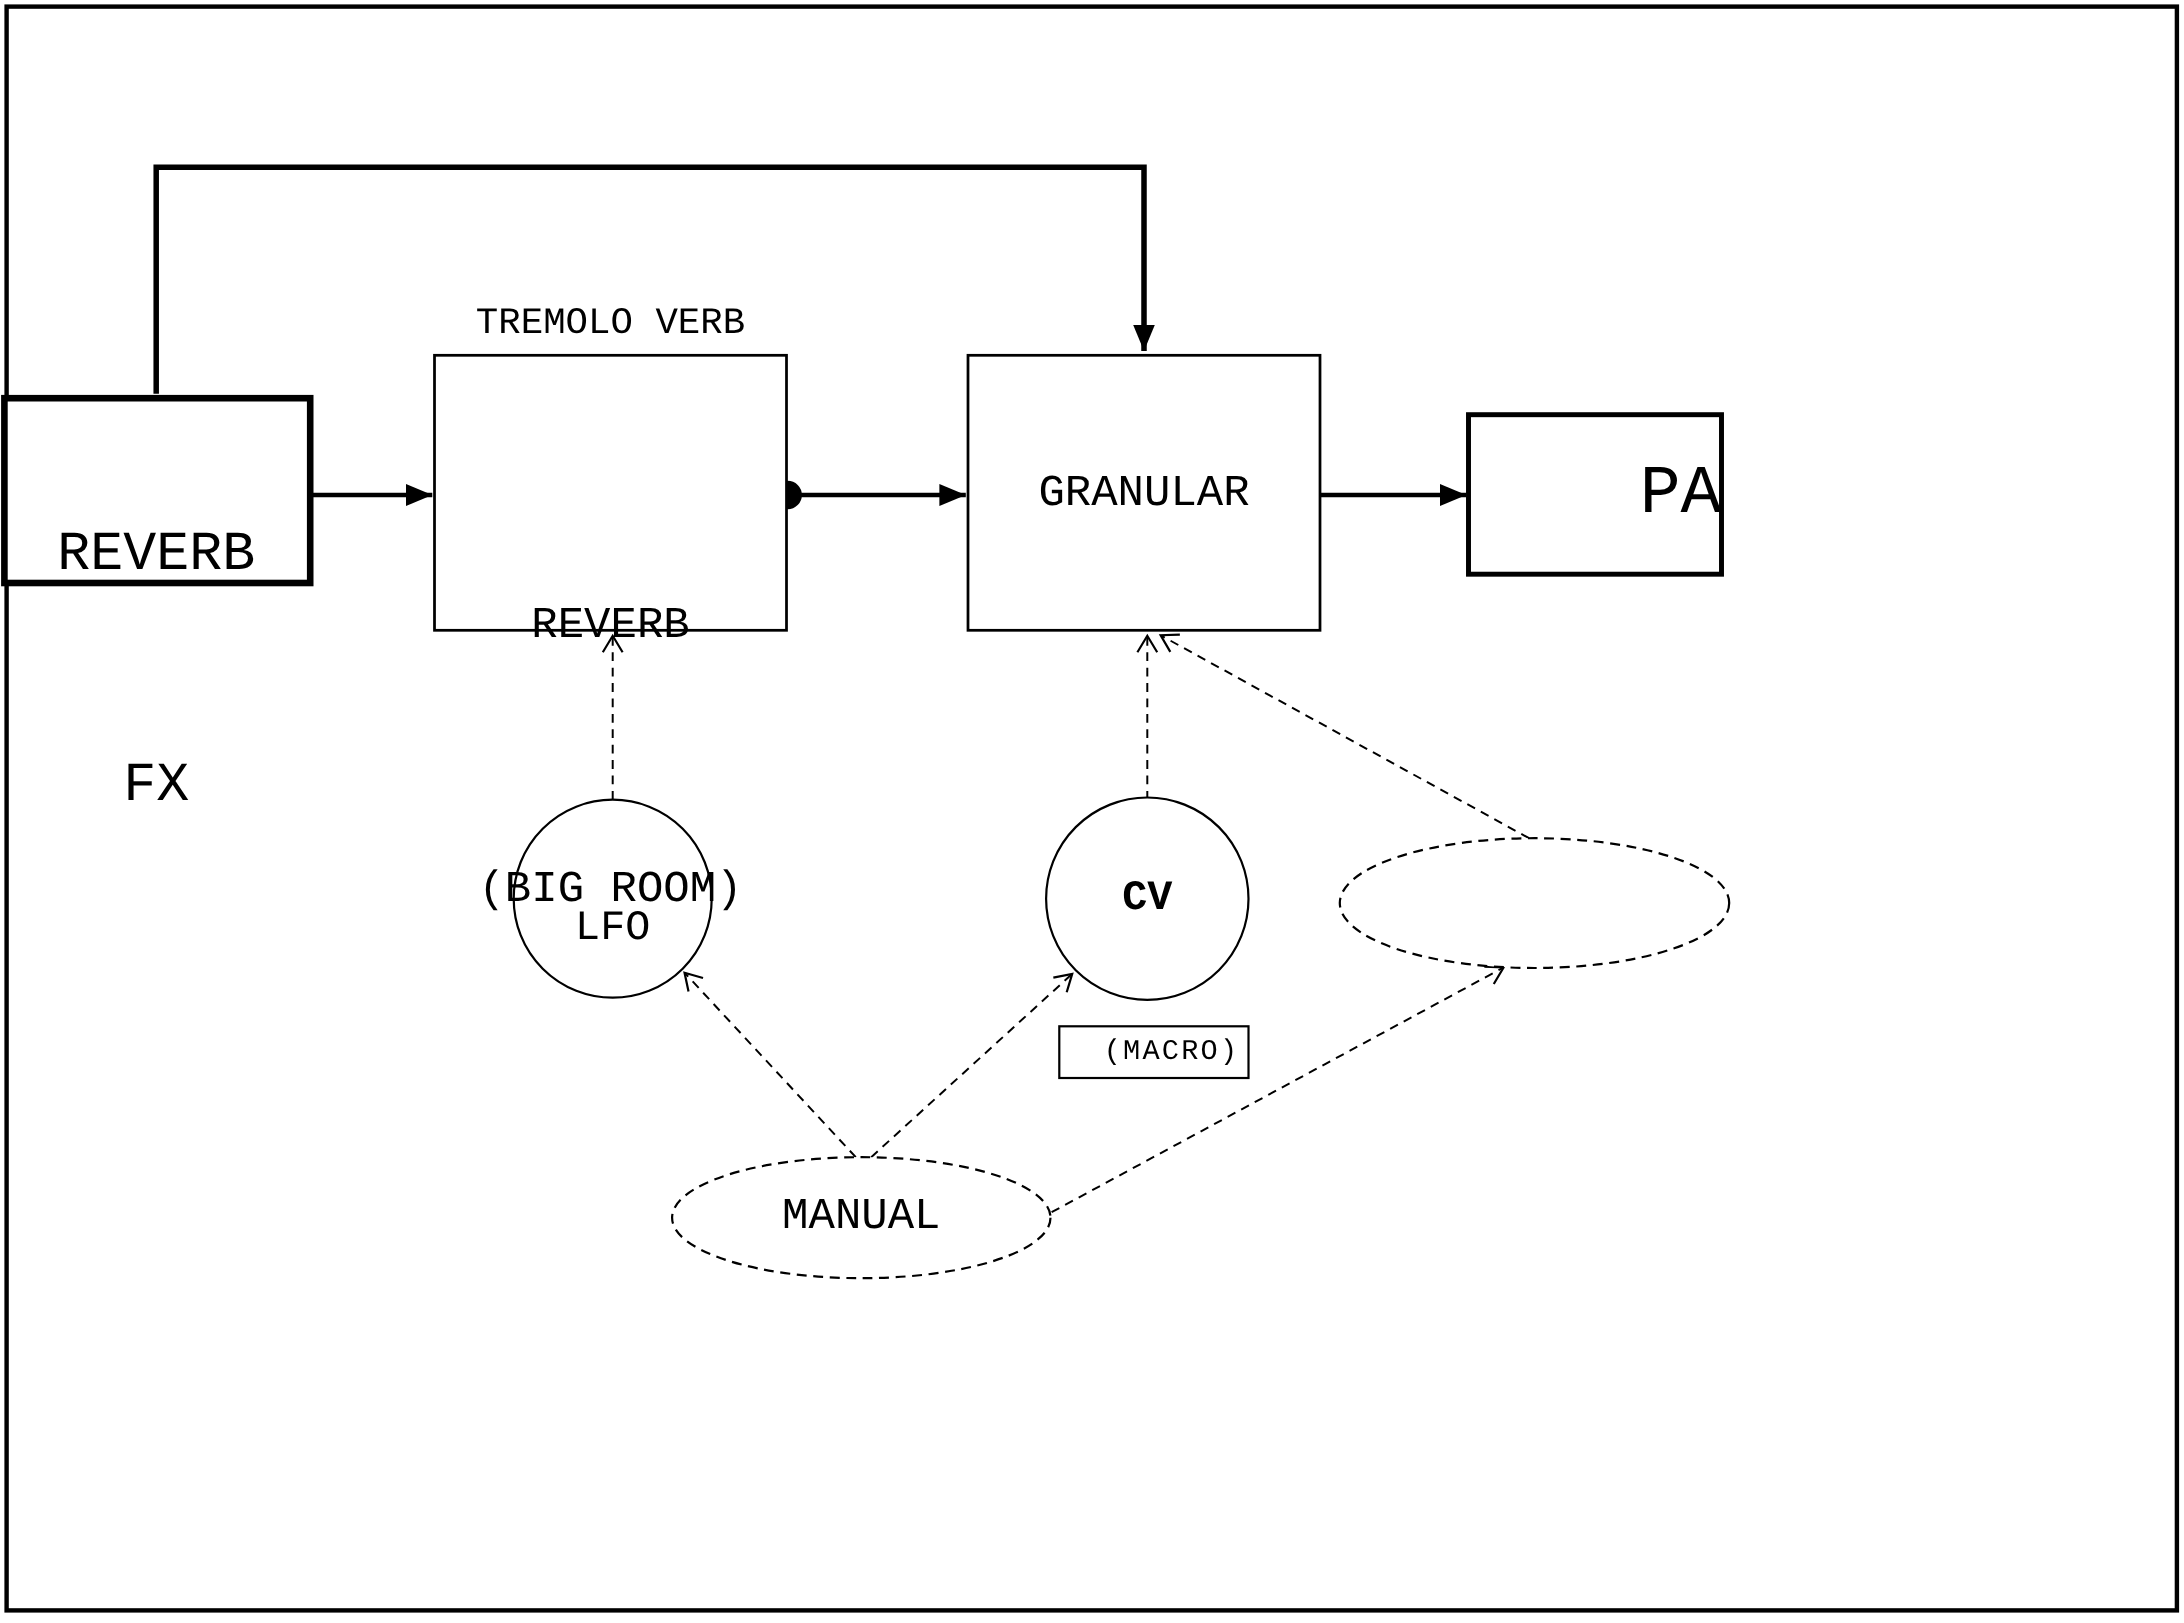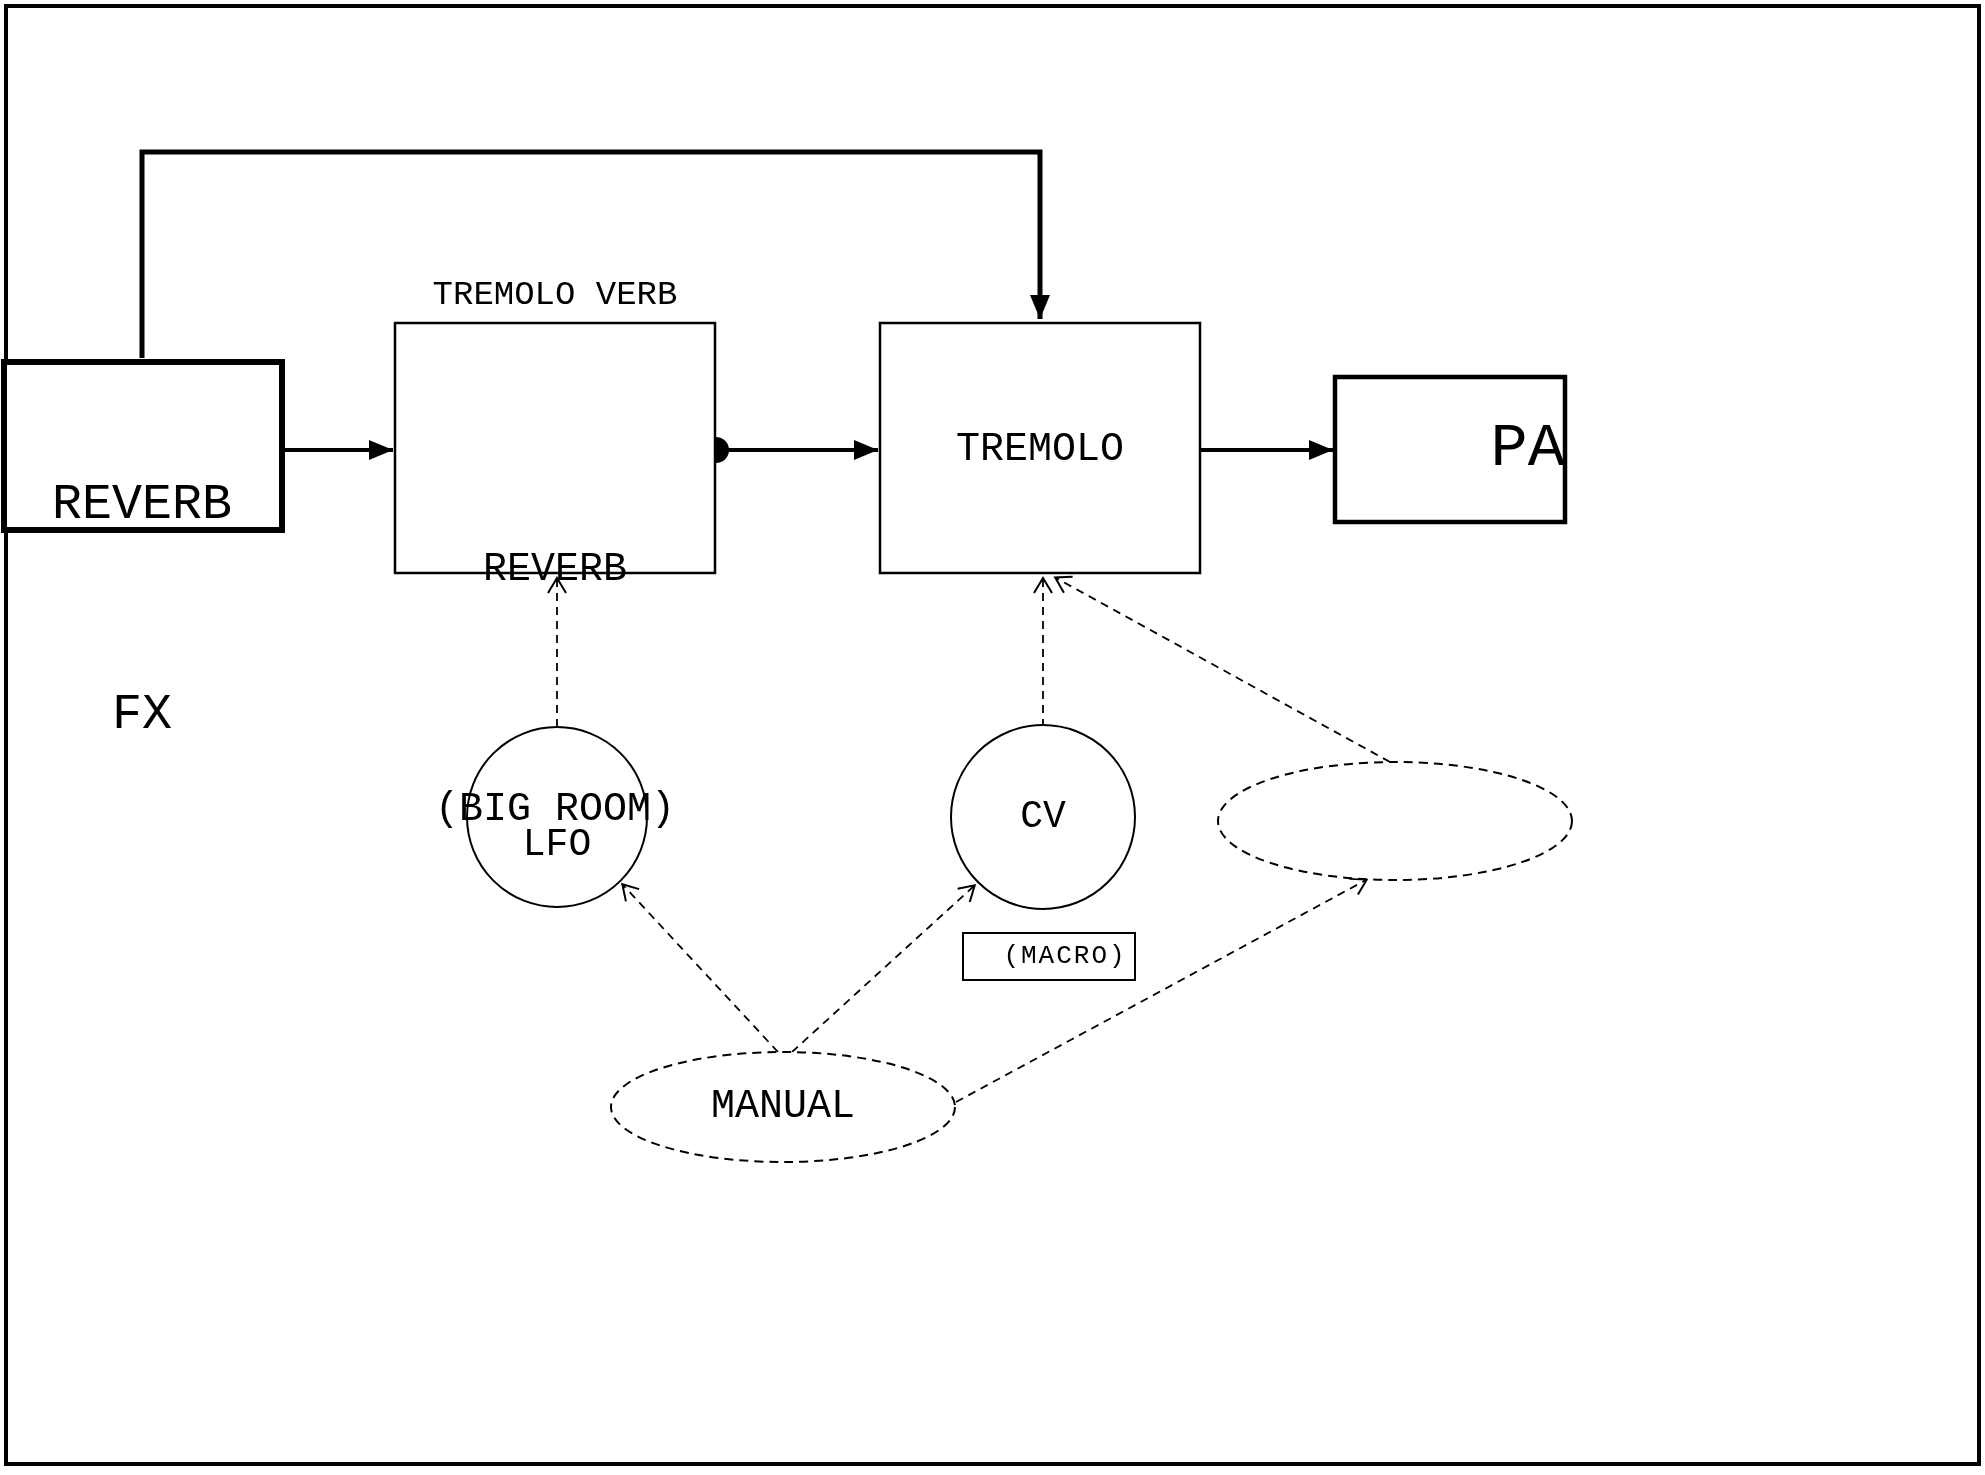--- a/index.html
+++ b/index.html
@@ -82,26 +82,26 @@
     <div>FX</div>
   </div>
 
   <div class="label" style="left:395px; top:275px; width:320px; font-size:34px; line-height:40px;">TREMOLO VERB</div>
 
   <div class="label" style="left:395px; top:370px; width:320px; font-size:40px; line-height:80px;">
     <div>REVERB</div>
     <div>(BIG ROOM)</div>
   </div>
 
-  <div class="label" style="left:880px; top:420px; width:320px; font-size:40px; line-height:60px;">TREMOLO</div>
+  <div class="label" style="left:880px; top:420px; width:320px; font-size:40px; line-height:60px;">GRANULAR</div>
 
   <div class="label" style="left:1335px; top:414px; width:230px; font-size:62px; line-height:70px;text-align:right;">PA</div>
 
   <div class="label" style="left:467px; top:792px; width:180px; font-size:38px; line-height:50px;margin-top:28px;">LFO</div>
 
-  <div class="label" style="left:953px; top:792px; width:180px; font-size:38px; line-height:50px;">CV</div>
+  <div class="label" style="left:953px; top:792px; width:180px; font-size:38px; line-height:50px;font-weight:bold;">CV</div>
 
   <div class="label" style="left:963px; top:936px; width:204px; font-size:26px; line-height:40px; letter-spacing:2px;">(MACRO)</div>
 
 
   <div class="label" style="left:611px; top:1082px; width:344px; font-size:40px; line-height:50px;">MANUAL</div>
 
 </div>
 
 </body></html>

